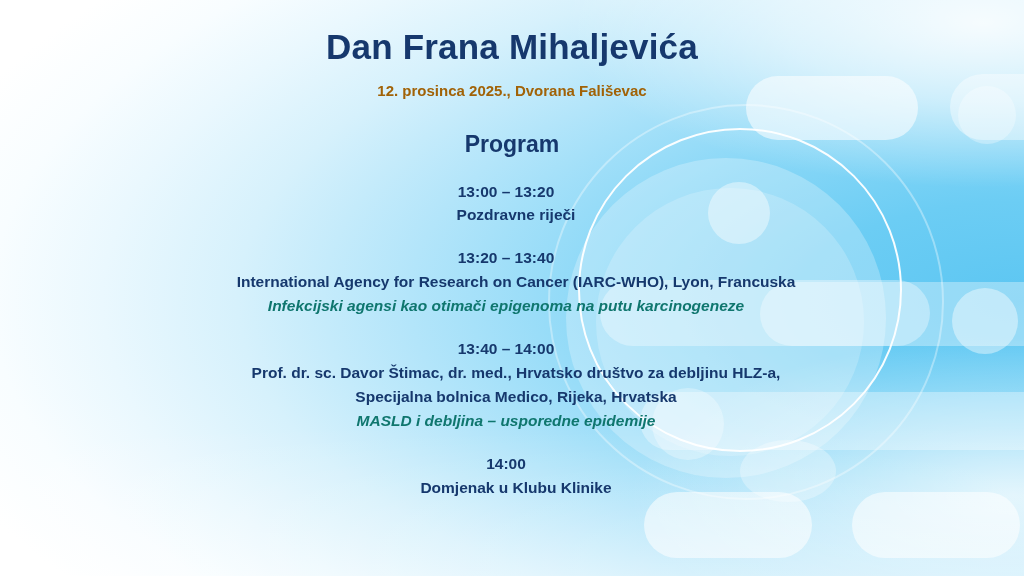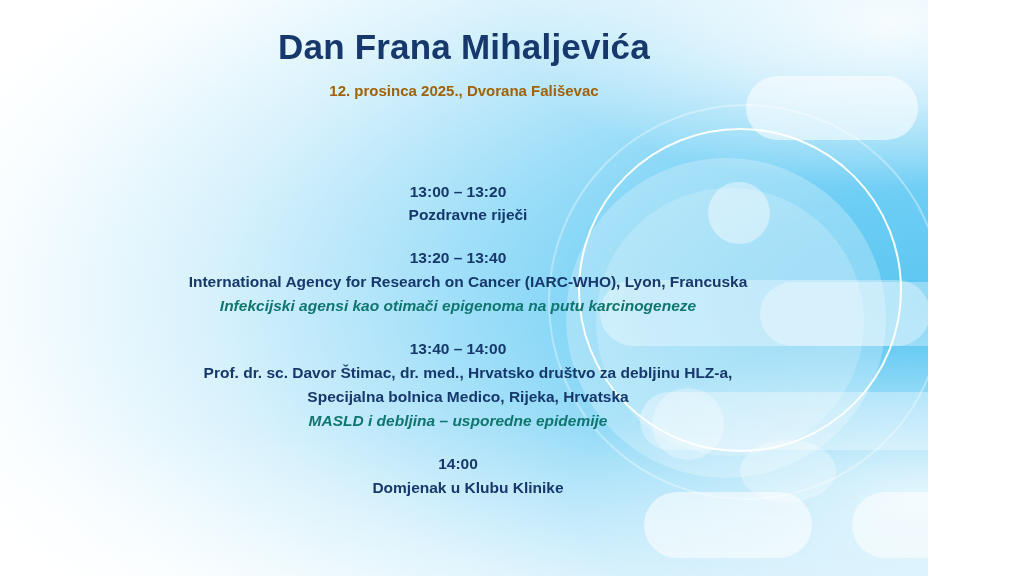--- a/index.html
+++ b/index.html
@@ -7,21 +7,21 @@
     margin: 0;
     padding: 0;
     background: #ffffff;
   }
   body {
     font-family: "Liberation Sans", sans-serif;
   }
 
   .slide {
     position: relative;
-    width: 928px;
+    width: 1024px;
     height: 576px;
     overflow: hidden;
     background: #ffffff;
   }
 
   
   .bg-base {
     position: absolute;
     inset: 0;
     background:
@@ -218,20 +218,21 @@
   <div class="bg-tint-tr"></div>
   <div class="bg-tint-br"></div>
   <div class="bg-tint-bl"></div>
 
   <div class="content">
 
     <div class="title">Dan Frana Mihaljevića</div>
 
     <div class="subtitle">12. prosinca  2025., Dvorana  Fališevac</div>
 
+    <div class="program-heading">Program</div>
 
     <div class="program-list">
 
       <div class="entry">
         <div class="entry-time">13:00 – 13:20</div>
         <div class="entry-line">Pozdravne riječi</div>
       </div>
 
       <div class="entry">
         <div class="entry-time">13:20 – 13:40</div>

